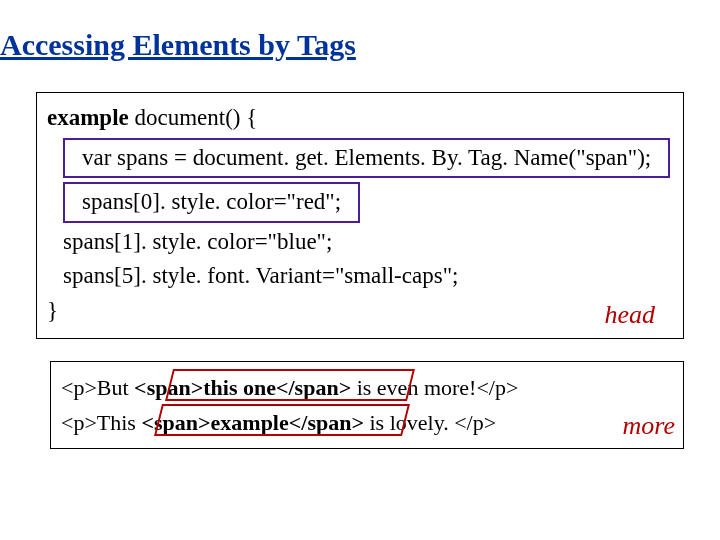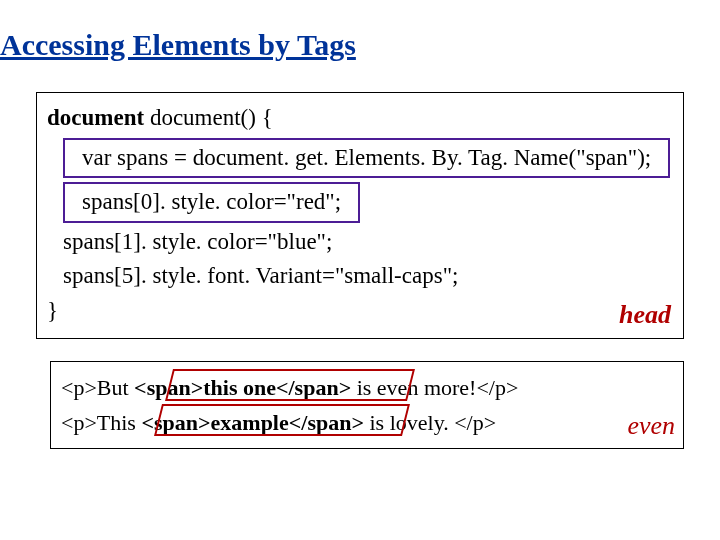--- a/index.html
+++ b/index.html
@@ -35,27 +35,26 @@
   }
   .bold { font-weight: bold; }
   .red-frame {
     display: inline-block;
     border: 2px solid #4c1d95;
     padding: 1px 17px;
     margin: 2px 0;
   }
   .label-head {
     position: absolute;
-    right: 12px;
+    right: 28px;
     bottom: 4px;
     font-style: italic;
     color: #b00000;
     font-size: 26px;
     font-family: "Times New Roman", serif;
-    font-weight: bold;
   }
   .body-box {
     margin: 22px 36px 0 50px;
     border: 1px solid #000;
     padding: 8px 10px 8px 10px;
     position: relative;
     font-size: 22px;
     line-height: 1.6;
   }
   .label-body {
@@ -74,37 +73,37 @@
     pointer-events: none;
   }
 </style>
 </head>
 <body>
 
 <div class="title">Accessing Elements by Tags</div>
 
 <div class="code-box">
   <div>
-    <span class="bold">document</span><span>  document() {</span>
+    <span class="bold">example</span><span>  document() {</span>
   </div>
   <span class="indent">
     <span class="red-frame">var spans = document. get. Elements. By. Tag. Name("span");</span>
   </span>
   <span class="indent">
     <span class="red-frame">spans[0]. style. color="red";</span>
   </span>
   <span class="indent">spans[1]. style. color="blue";</span>
   <span class="indent">spans[5]. style. font. Variant="small-caps";</span>
   <div>}</div>
   <div class="label-head">head</div>
 </div>
 
 <div class="body-box">
   <div>
     <span>&lt;p&gt;But </span><span class="bold">&lt;span&gt;this one&lt;/span&gt;</span><span> is even more!&lt;/p&gt;</span>
   </div>
   <div>
     <span>&lt;p&gt;This </span><span class="bold">&lt;span&gt;example&lt;/span&gt;</span><span> is lovely. &lt;/p&gt;</span>
   </div>
-  <div class="label-body">even</div>
+  <div class="label-body">more</div>
   <div class="skew-frame" style="left:118px; top:7px; width:238px; height:28px;"></div>
   <div class="skew-frame" style="left:107px; top:42px; width:244px; height:28px;"></div>
 </div>
 
 </body></html>

